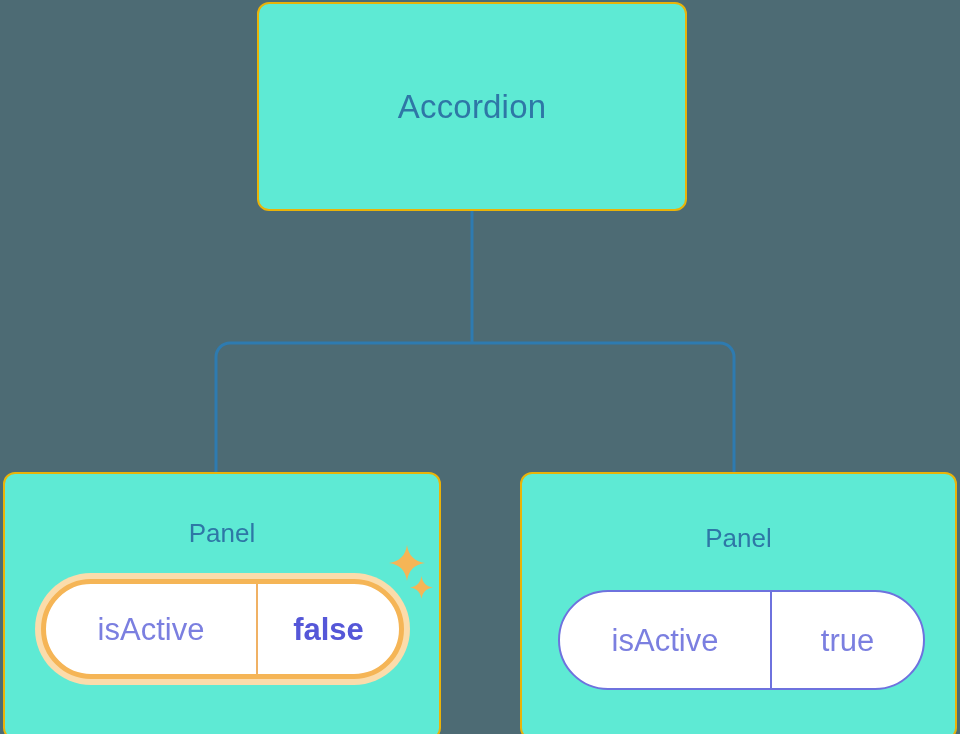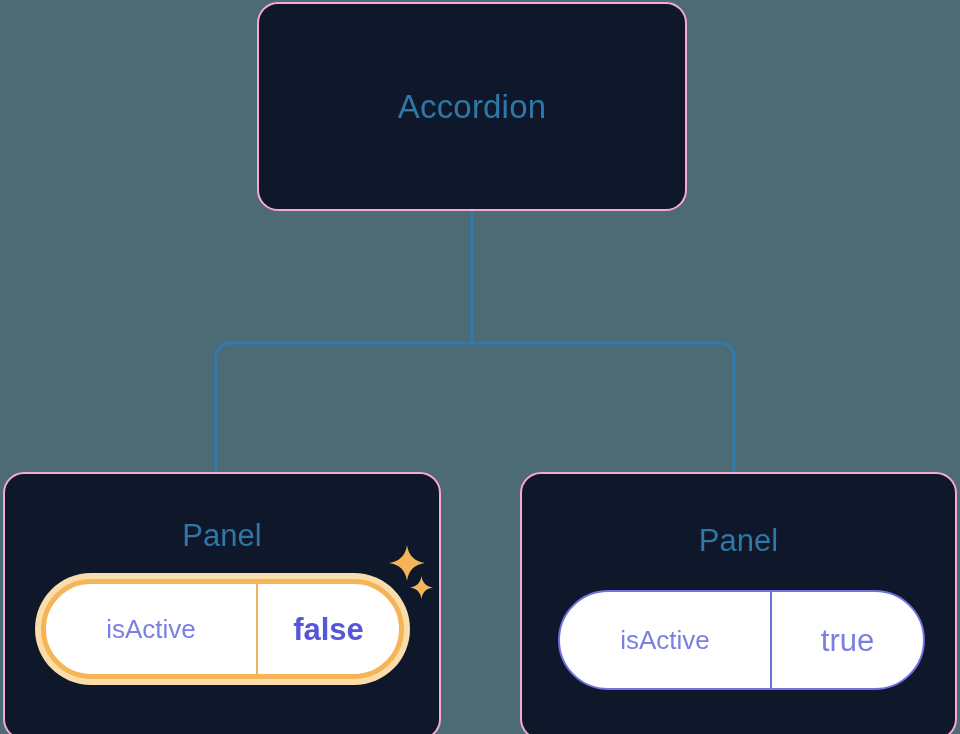--- a/index.html
+++ b/index.html
@@ -30,23 +30,23 @@
     left: 0;
     top: 0;
     width: 960px;
     height: 734px;
     pointer-events: none;
   }
 
   
   .node-card {
     position: absolute;
-    background: #0f172a;
-    border: 2px solid #f9a8d4;
-    border-radius: 21px;
+    background: #5eead4;
+    border: 2px solid #eab308;
+    border-radius: 12px;
     box-sizing: border-box;
   }
 
   #accordion-node {
     left: 257px;
     top: 2px;
     width: 430px;
     height: 209px;
     display: flex;
     align-items: center;
@@ -75,21 +75,21 @@
     width: 437px;
     height: 268px;
   }
 
   .panel-title {
     position: absolute;
     left: 0;
     right: 0;
     text-align: center;
     color: #2e77a6;
-    font-size: 31px;
+    font-size: 26px;
     font-weight: 400;
     line-height: 1;
     white-space: nowrap;
   }
 
   #panel-node-left .panel-title { top: 46px; }
   #panel-node-right .panel-title { top: 51px; }
 
   
   .prop-pill {
@@ -133,21 +133,21 @@
     align-items: center;
     justify-content: center;
     box-sizing: border-box;
     white-space: nowrap;
     line-height: 1;
   }
 
   .pill-key {
     flex: 0 0 auto;
     color: #7b7fe0;
-    font-size: 26px;
+    font-size: 31px;
     font-weight: 400;
   }
 
   .pill-value {
     flex: 1 1 auto;
     color: #7b7fe0;
     font-size: 31px;
     font-weight: 400;
   }
 

